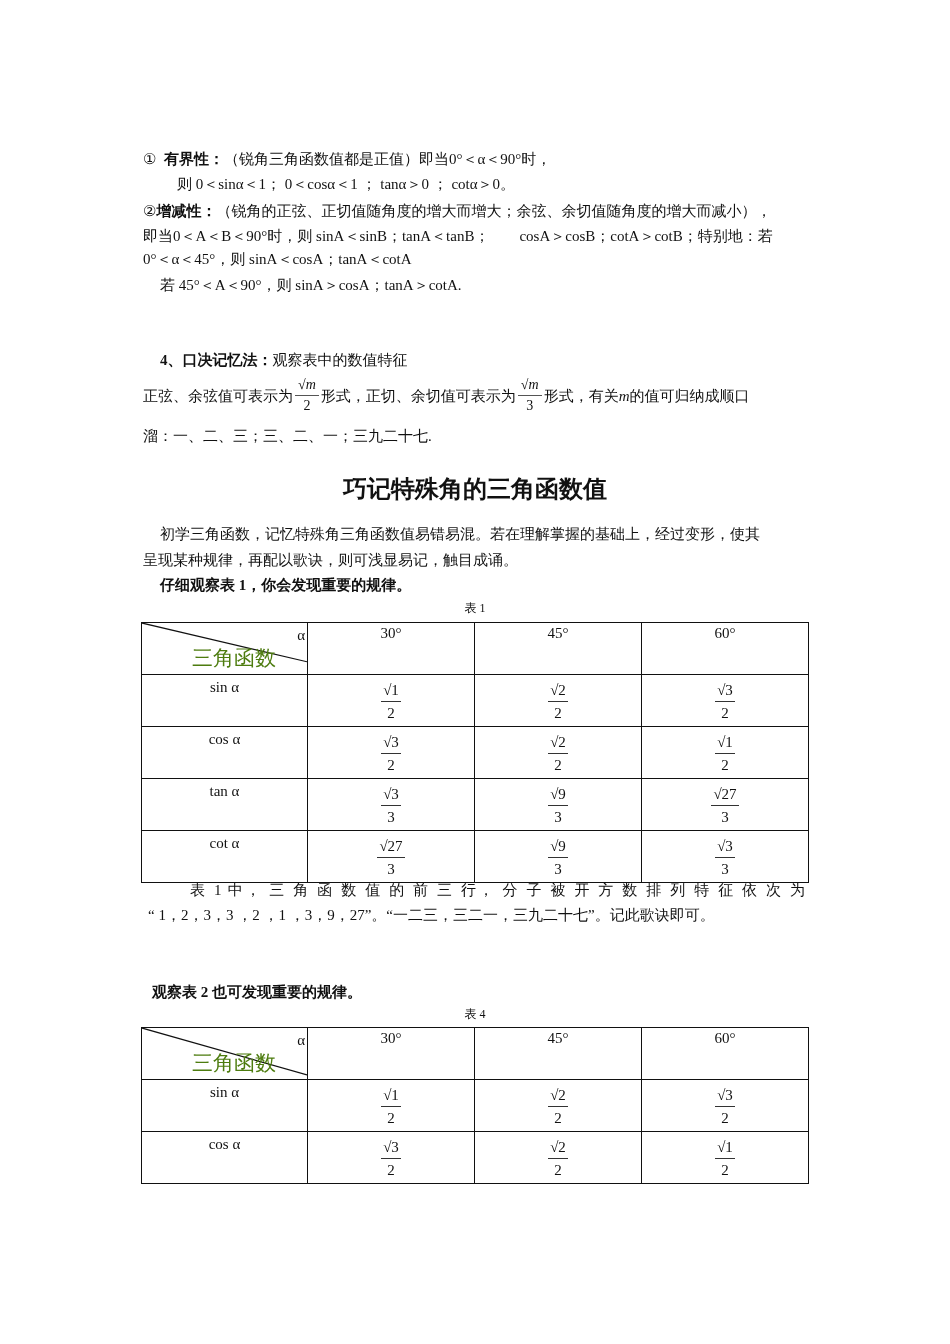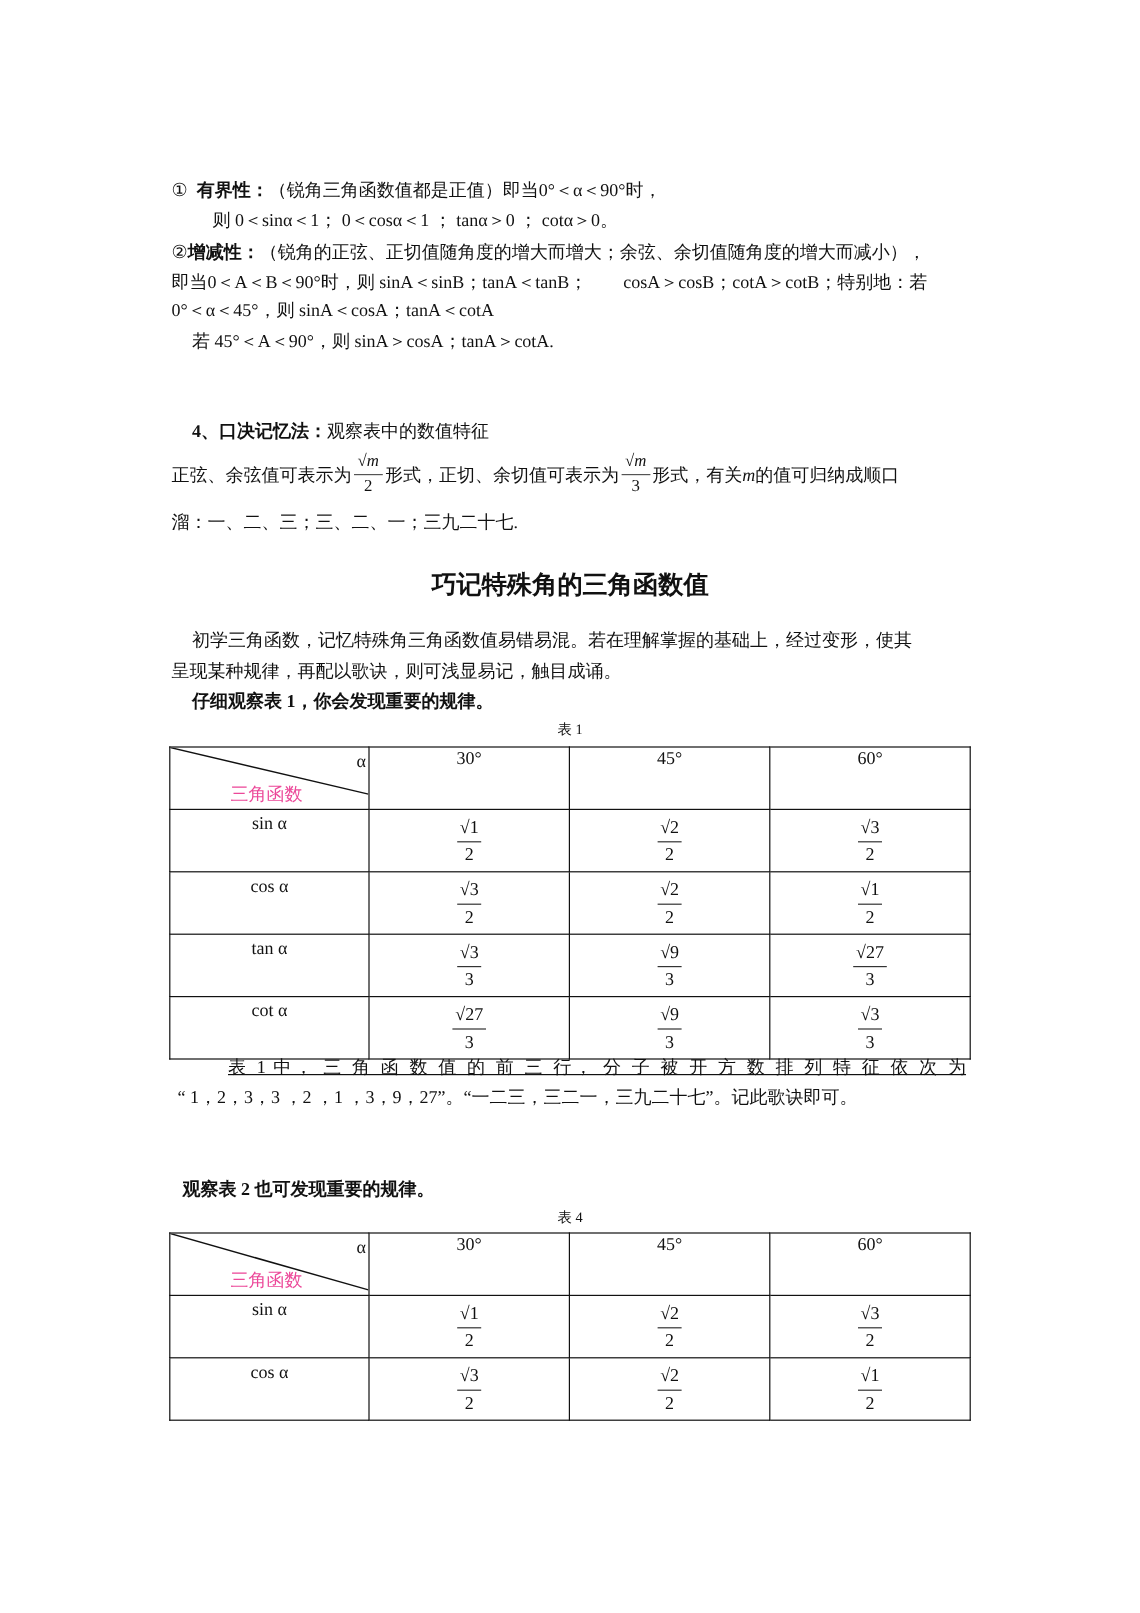--- a/index.html
+++ b/index.html
@@ -9,21 +9,21 @@
       color: #111; font-size: 15px;
     }
     .page { position: absolute; left: 0; top: 0; width: 803px; height: 1344px; }
     .line { position: absolute; left: 143px; white-space: nowrap; font-size: 15px; line-height: 20px; }
     .b { font-weight: bold; }
     .i { font-style: italic; }
     .justify { width: 665px; white-space: normal; text-align: justify; text-align-last: justify; }
     .title {
       position: absolute; left: 0; width: 950px; text-align: center;
       font-family: "DejaVu Sans", "Liberation Sans", sans-serif;
-      font-size: 21px; font-weight: bold; top: 473px;
+      font-size: 24px; font-weight: bold; top: 473px;
     }
     .caption { position: absolute; left: 0; width: 950px; text-align: center; font-size: 12px; }
     .frac {
       display: inline-block; vertical-align: middle; text-align: center; margin: 0 2px;
       font-size: 14px; line-height: 20px;
     }
     .frac .num { display: block; border-bottom: 1px solid #555; padding: 0 3px; }
     .frac .den { display: block; }
     .inline-frac { position: relative; top: -2px; }
 
@@ -32,22 +32,22 @@
       font-size: 15px; table-layout: fixed;
     }
     table.trig td {
       border: 1.5px solid #111; height: 49px; vertical-align: top;
       text-align: center; padding: 2px 0 0 0;
     }
     table.trig td.head-corner { position: relative; padding: 0; }
     .corner-svg { position: absolute; left: 0; top: 0; width: 100%; height: 100%; }
     .corner-alpha { position: absolute; right: 2px; top: 4px; font-size: 15px; }
     .corner-label {
-      position: absolute; left: 50px; bottom: 2px; font-size: 15px;
-      font-family: "DejaVu Sans", sans-serif; color: #ec4899;
+      position: absolute; left: 50px; bottom: 2px; font-size: 21px;
+      font-family: "DejaVu Sans", sans-serif; color: #4d7c0f;
     }
     .fn-label { display: inline-block; margin-top: 2px; }
     .cell-frac { display: inline-block; text-align: center; font-size: 15px; line-height: 22px; margin-top: 2px; }
     .cell-frac .num { display: block; border-bottom: 1px solid #333; padding: 0 2px; }
     .cell-frac .den { display: block; }
   </style>
 </head>
 <body>
 
 <div class="page">
@@ -121,21 +121,21 @@
     </tr>
     <tr>
       <td><span class="fn-label">cot α</span></td>
       <td><span class="cell-frac"><span class="num"><span>√</span><span class="r">27</span></span><span class="den">3</span></span></td>
       <td><span class="cell-frac"><span class="num"><span>√</span><span class="r">9</span></span><span class="den">3</span></span></td>
       <td><span class="cell-frac"><span class="num"><span>√</span><span class="r">3</span></span><span class="den">3</span></span></td>
     </tr>
   </tbody>
     </table>
 
-  <div class="line justify" style="top:880px; left:190px; width:615px;text-decoration:underline;">表 1 中， 三 角 函 数 值 的 前 三 行， 分 子 被 开 方 数 排 列 特 征 依 次 为</div>
+  <div class="line justify" style="top:880px; left:190px; width:615px;">表 1 中， 三 角 函 数 值 的 前 三 行， 分 子 被 开 方 数 排 列 特 征 依 次 为</div>
   <div class="line" style="top:905px; left:148px;">“ 1，2，3，3 ，2 ，1 ，3，9，27”。“一二三，三二一，三九二十七”。记此歌诀即可。</div>
 
   <div class="line b" style="top:982px; left:152px;">观察表 2 也可发现重要的规律。</div>
 
   <div class="caption" style="top:1006px;">表 4</div>
 
   <table class="trig" style="top:1027px;">
     <colgroup>
         <col style="width:166px">
         <col>

